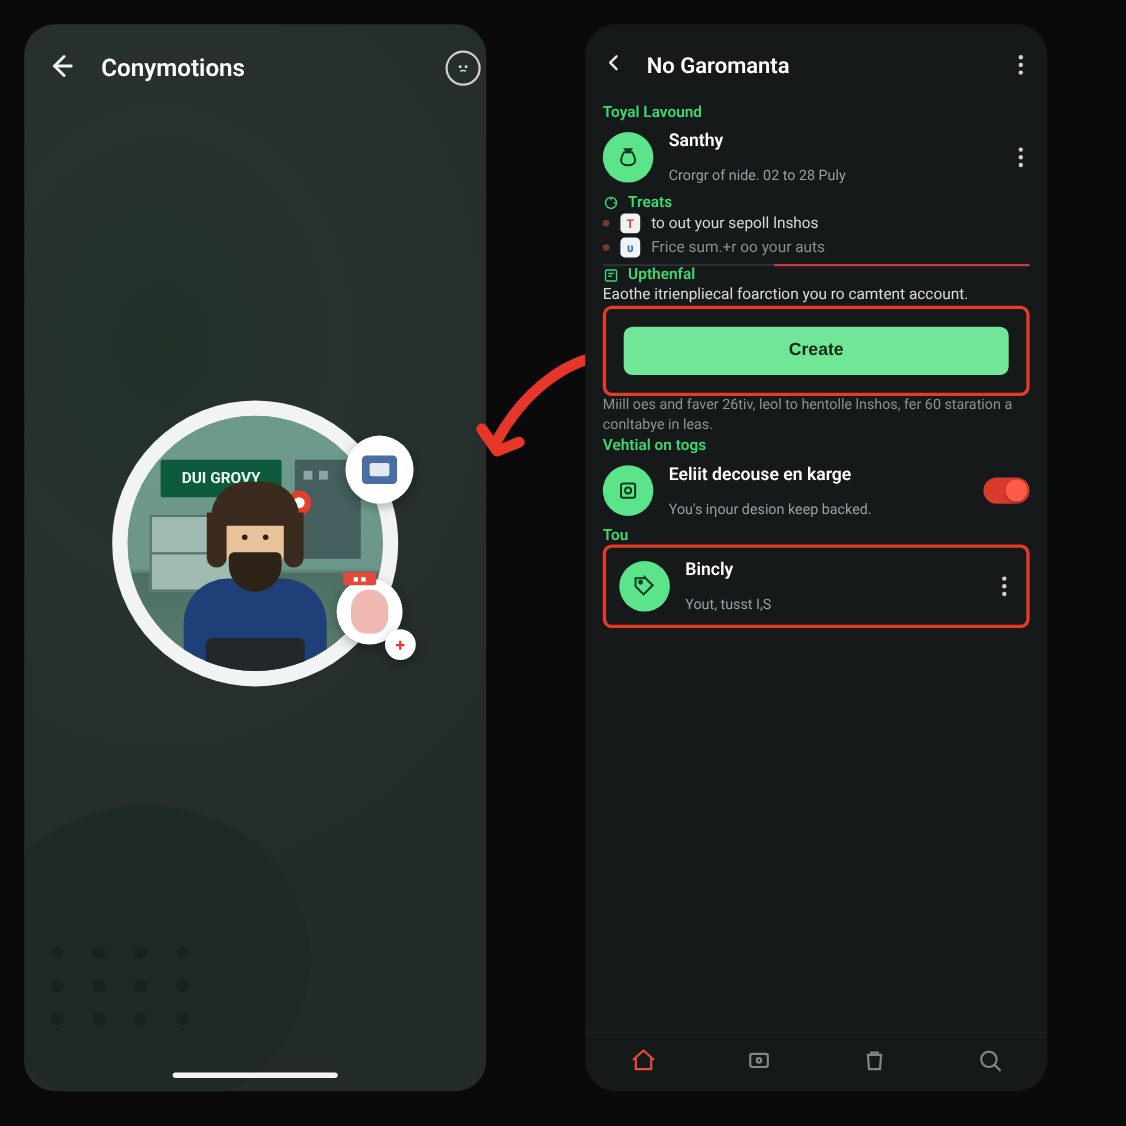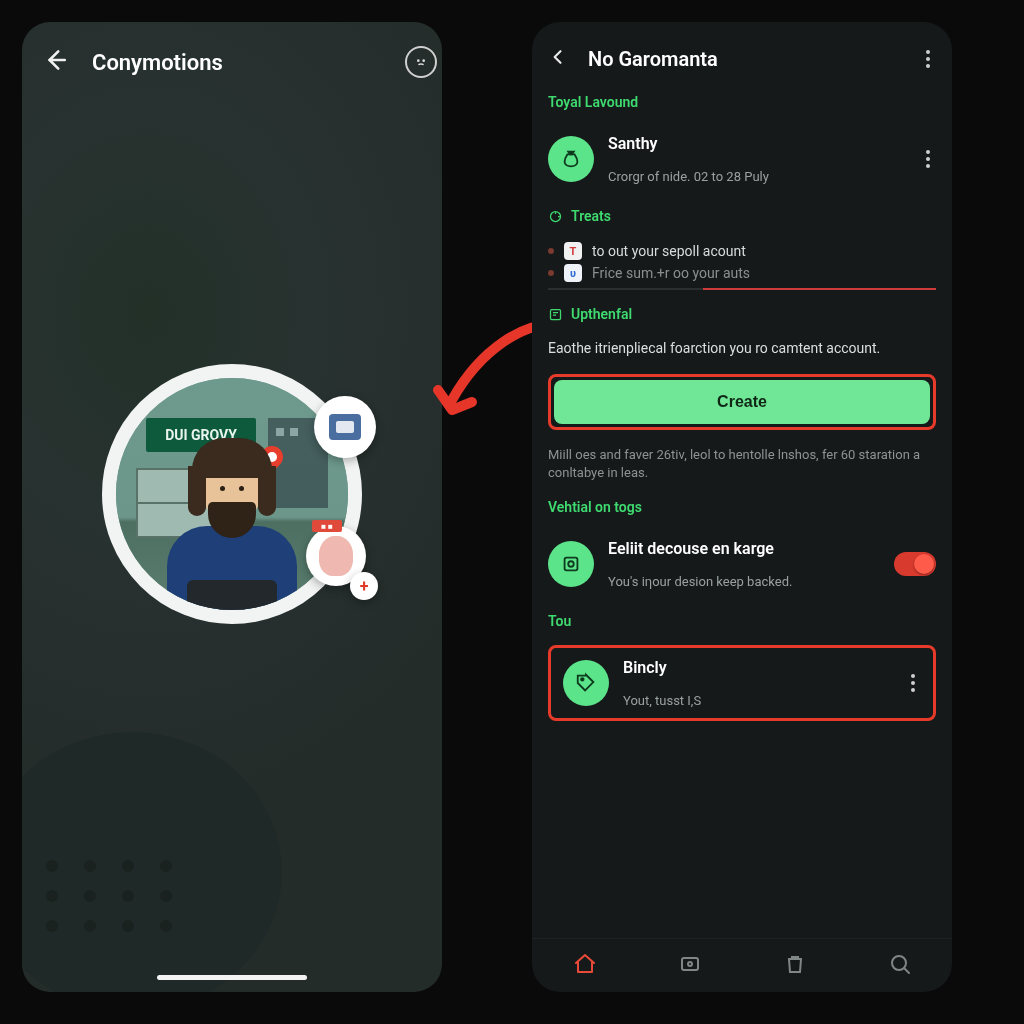--- a/index.html
+++ b/index.html
@@ -178,21 +178,21 @@
   .home-ind { position:absolute; bottom:12px; left:50%; transform:translateX(-50%);
     width:150px; height:5px; background:#f3f3f3; border-radius:3px; }
 
   
   .r-header{ display:flex; align-items:center; padding:22px 16px 12px; gap:20px; }
   .r-header .back svg{width:20px;height:20px;}
   .r-title{ font-size:20px; font-weight:600; flex:1; }
   .dots-v{ display:flex; flex-direction:column; gap:3px; padding:6px;}
   .dots-v span{width:4px;height:4px;background:#cfcfcf;border-radius:50%;}
 
-  .r-body{ padding: 8px 16px 0; overflow:hidden; flex:1; display:flex; flex-direction:column; gap:16px;}
+  .r-body{ padding: 8px 16px 0; overflow:hidden; flex:1; display:flex; flex-direction:column; gap:0;}
   .section-title{ color:#3fda6f; font-size:14px; font-weight:600; display:flex; align-items:center; gap:8px; }
   .section-title svg{width:15px;height:15px;}
 
   .list-item{ display:flex; align-items:center; gap:14px; padding:8px 0; }
   .g-circle{ width:46px; height:46px; background:#5be48a; border-radius:50%;
     display:flex; align-items:center; justify-content:center; color:#103a1f; }
   .g-circle svg{width:22px;height:22px;}
   .li-text{ flex:1; }
   .li-title{ font-size:16px; font-weight:600; }
   .li-sub{ font-size:13px; color:#9aa0a1; margin-top:16px; }
@@ -200,21 +200,21 @@
   .treat-row{ display:flex; align-items:center; gap:10px; font-size:14px; color:#d8dadb; padding:2px 0;}
   .sq{ width:18px; height:18px; border-radius:4px; display:flex;align-items:center;justify-content:center;font-size:11px;font-weight:700;}
   .sq-t{ background:#f1f1f1; color:#d13a3a; }
   .sq-u{ background:#eef4fa; color:#2f6bd0; }
   .bullet{ width:6px;height:6px;background:#7a3a2f;border-radius:50%; }
   .muted{ color:#8a8f90; }
   .divider{ height:2px; background:linear-gradient(to right,#2b2f30 0%,#2b2f30 40%,#cf3a3a 40%,#cf3a3a 100%); margin-top:4px;}
 
   .charcter-desc{ font-size:14px; color:#dcdedf; line-height:1.45; }
 
-  .red-box{ border:3px solid #e63a2a; border-radius:8px; padding:3px; }
+  .red-box{ border:3px solid #e63a2a; border-radius:8px; padding:16px; }
   .create-btn{ width:100%; height:44px; background:#6fe796;
     border:none; border-radius:8px; color:#102716; font-size:16px; font-weight:700; }
 
   .hint{ font-size:13px; color:#8d9293; line-height:1.4; }
 
   .toggle-row{ display:flex; align-items:center; gap:14px; }
   .toggle{
     width:42px;height:24px;background:#d83a2e;border-radius:14px;position:relative;flex-shrink:0;
   }
   .toggle::after{content:'';position:absolute;right:2px;top:2px;width:20px;height:20px;background:#ff5b4b;border-radius:50%;box-shadow:0 1px 2px rgba(0,0,0,.4);}
@@ -351,21 +351,21 @@
           <circle cx="12" cy="12" r="8"></circle>
           <path d="M12 5v3M19 12h-3"></path>
         </svg>
       <span>Treats</span>
     </div>
 
     <div>
       <div class="treat-row">
         <span class="bullet"></span>
         <span class="sq sq-t">T</span>
-        <span>to out your sepoll acount</span>
+        <span>to out your sepoll lnshos</span>
       </div>
       <div class="treat-row">
         <span class="bullet"></span>
         <span class="sq sq-u">υ</span>
         <span class="muted">Frice sum.+r oo your auts</span>
       </div>
       <div class="divider"></div>
     </div>
 
     <div class="section-title">

